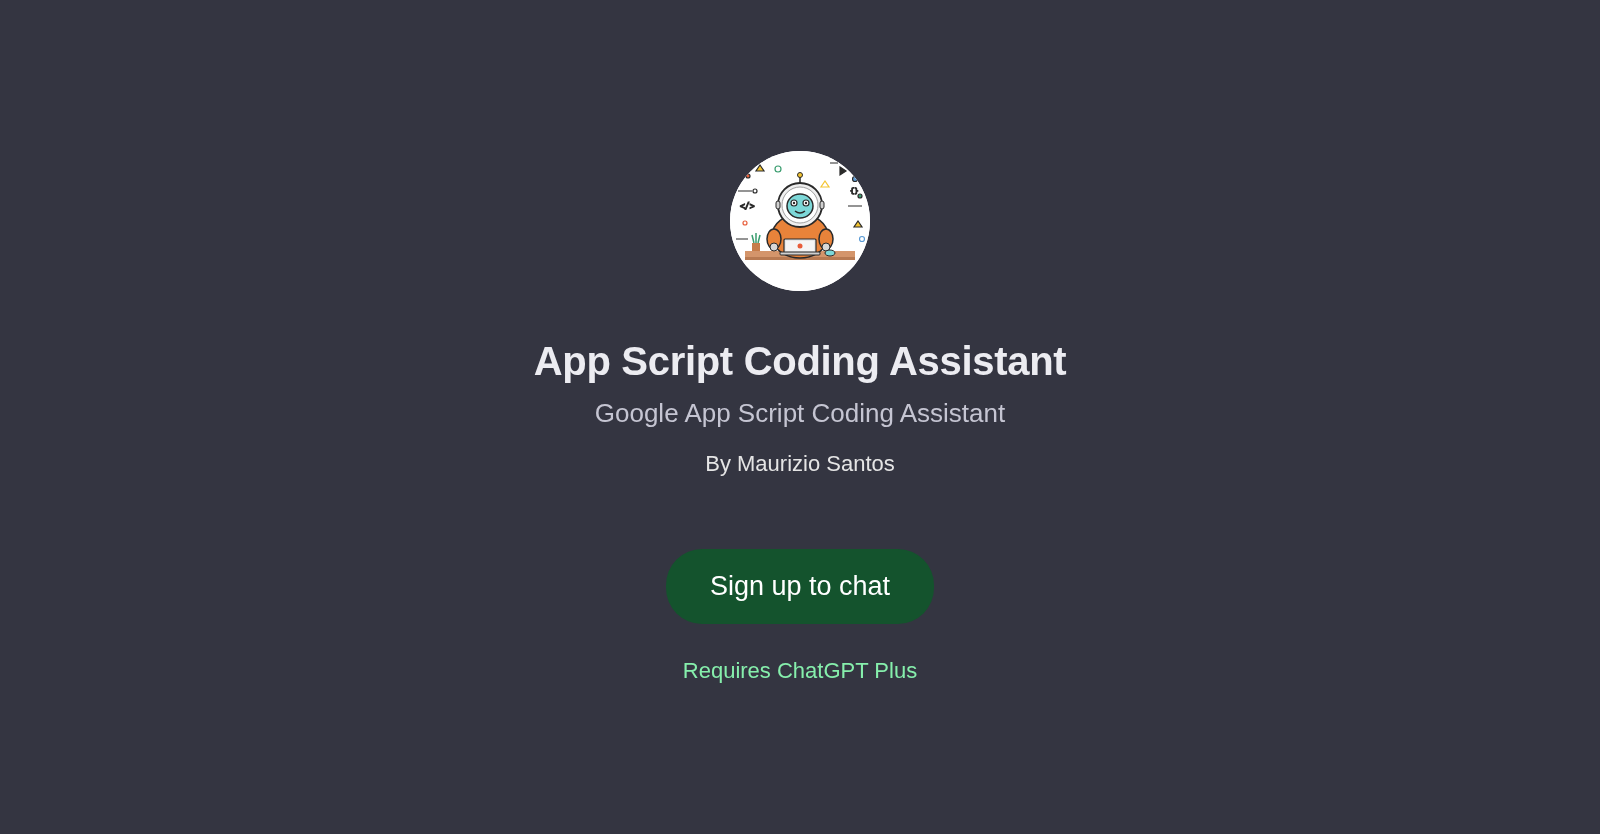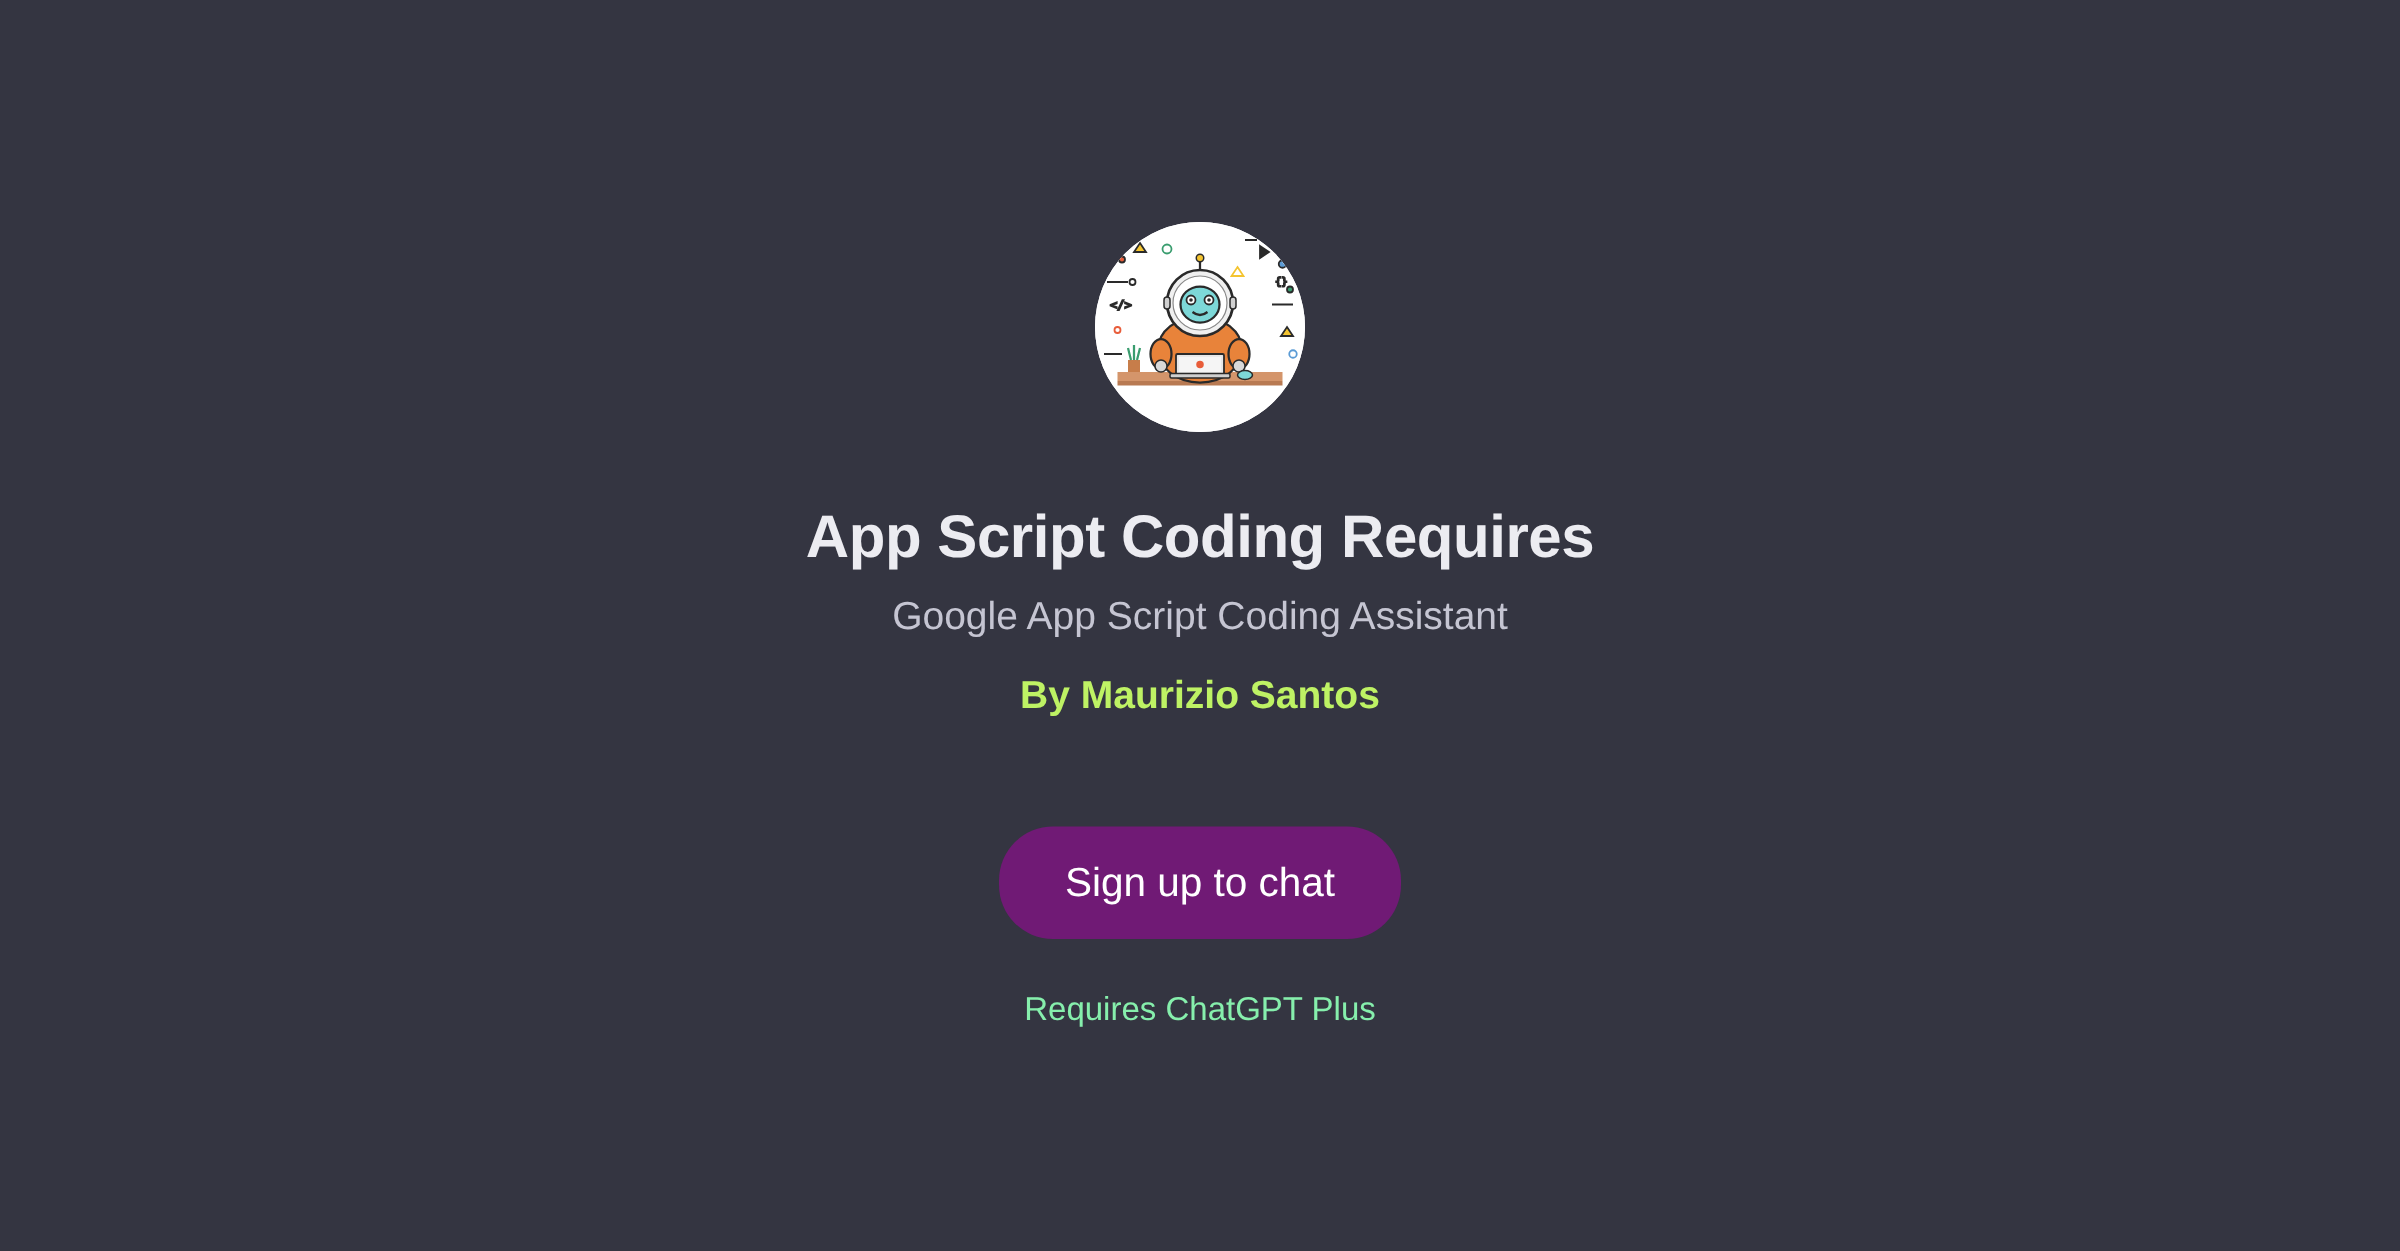--- a/index.html
+++ b/index.html
@@ -52,28 +52,28 @@
     }
     
     .subtitle {
       color: #c5c5d2;
       font-size: 26px;
       font-weight: 400;
       margin-bottom: 22px;
     }
     
     .author {
-      color: #bef264;
-      font-size: 26px;
-      font-weight: 700;
+      color: #e5e5e5;
+      font-size: 22px;
+      font-weight: 400;
       margin-bottom: 72px;
     }
     
     .signup-button {
-      background-color: #701a75;
+      background-color: #14532d;
       color: #ffffff;
       border: none;
       border-radius: 36px;
       padding: 22px 44px;
       font-size: 27px;
       font-weight: 500;
       cursor: pointer;
       margin-bottom: 34px;
       font-family: inherit;
     }
@@ -148,21 +148,21 @@
         <circle cx="70" cy="24" r="2.5" fill="#f4c430" stroke="#2a2a2a" stroke-width="1"></circle>
 
         <rect x="46" y="50" width="4" height="8" rx="2" fill="#d0d0d0" stroke="#2a2a2a" stroke-width="1"></rect>
         <rect x="90" y="50" width="4" height="8" rx="2" fill="#d0d0d0" stroke="#2a2a2a" stroke-width="1"></rect>
 
         <ellipse cx="100" cy="102" rx="5" ry="3" fill="#7dd8d8" stroke="#2a2a2a" stroke-width="1"></ellipse>
       </svg>
     </div>
   </div>
 
-  <h1 class="title">App Script Coding Requires</h1>
+  <h1 class="title">App Script Coding Assistant</h1>
 
   <p class="subtitle">Google App Script Coding Assistant</p>
 
   <p class="author">By Maurizio Santos</p>
 
   <button class="signup-button">Sign up to chat</button>
 
   <p class="requirement">Requires ChatGPT Plus</p>
 
 </div>

